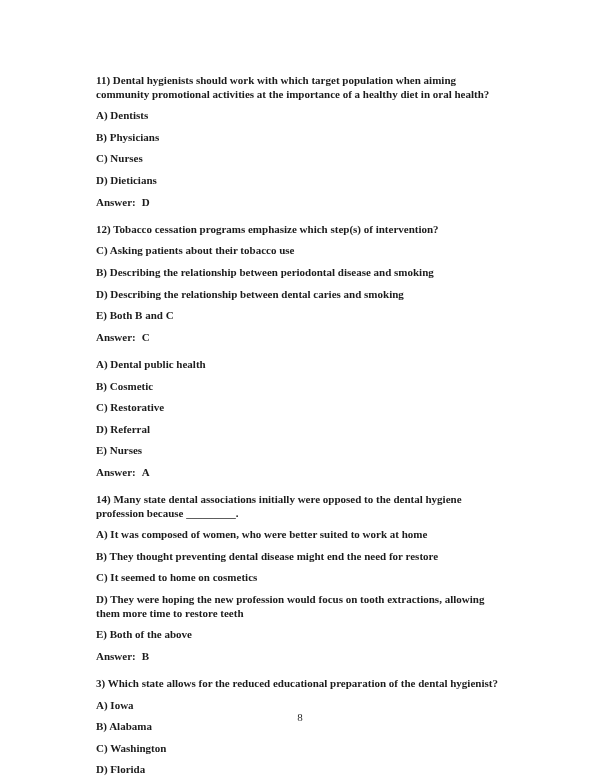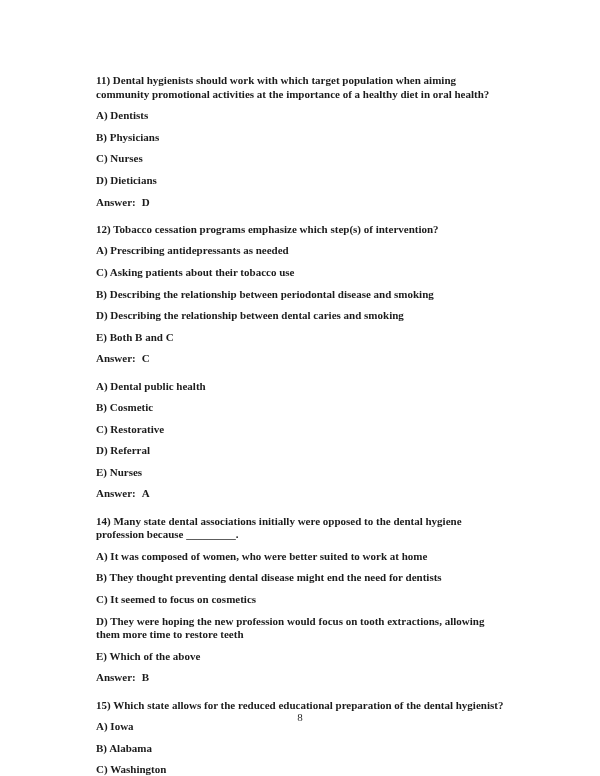--- a/index.html
+++ b/index.html
@@ -53,49 +53,48 @@
     <p>11) Dental hygienists should work with which target population when aiming community promotional activities at the importance of a healthy diet in oral health?</p>
     <p>A) Dentists</p>
     <p>B) Physicians</p>
     <p>C) Nurses</p>
     <p>D) Dieticians</p>
     <p class="answer-line"><span>Answer:</span><span class="ans">D</span></p>
   </section>
 
   <section class="question">
     <p>12) Tobacco cessation programs emphasize which step(s) of intervention?</p>
-    <p>A) Prescribing antidepressants as needed</p>
     <p>C) Asking patients about their tobacco use</p>
     <p>B) Describing the relationship between periodontal disease and smoking</p>
     <p>D) Describing the relationship between dental caries and smoking</p>
     <p>E) Both B and C</p>
     <p class="answer-line"><span>Answer:</span><span class="ans">C</span></p>
   </section>
 
   <section class="question">
     <p>A) Dental public health</p>
     <p>B) Cosmetic</p>
     <p>C) Restorative</p>
     <p>D) Referral</p>
     <p>E) Nurses</p>
     <p class="answer-line"><span>Answer:</span><span class="ans">A</span></p>
   </section>
 
   <section class="question">
     <p>14) Many state dental associations initially were opposed to the dental hygiene profession because _________.</p>
     <p>A) It was composed of women, who were better suited to work at home</p>
-    <p>B) They thought preventing dental disease might end the need for dentists</p>
-    <p>C) It seemed to focus on cosmetics</p>
+    <p>B) They thought preventing dental disease might end the need for restore</p>
+    <p>C) It seemed to home on cosmetics</p>
     <p>D) They were hoping the new profession would focus on tooth extractions, allowing them more time to restore teeth</p>
-    <p>E) Which of the above</p>
+    <p>E) Both of the above</p>
     <p class="answer-line"><span>Answer:</span><span class="ans">B</span></p>
   </section>
 
   <section class="question">
-    <p>15) Which state allows for the reduced educational preparation of the dental hygienist?</p>
+    <p>3) Which state allows for the reduced educational preparation of the dental hygienist?</p>
     <p>A) Iowa</p>
     <p>B) Alabama</p>
     <p>C) Washington</p>
     <p>D) Florida</p>
     <p>E) Mississippi</p>
     <p class="answer-line"><span>Answer:</span><span class="ans">B</span></p>
   </section>
 
 </div>
 

